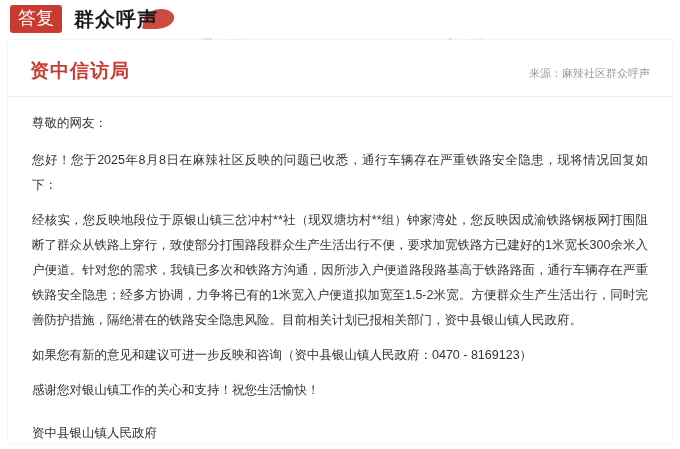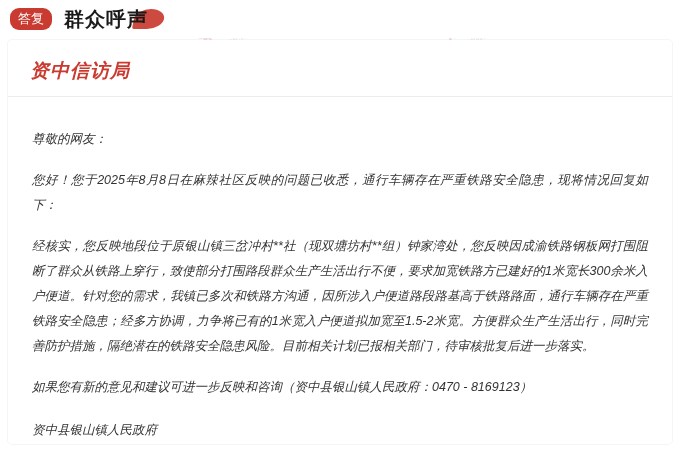--- a/index.html
+++ b/index.html
@@ -51,23 +51,23 @@
     height: 38px;
     background: #ffffff;
     display: flex;
     align-items: center;
     padding-left: 10px;
     z-index: 10;
   }
   .reply-badge {
     background: #c93b30;
     color: #ffffff;
-    font-size: 13px;
+    font-size: 18px;
     padding: 3px 8px;
-    border-radius: 9px;
+    border-radius: 3px;
     line-height: 1.2;
   }
   .brand-logo {
     margin-left: 12px;
     display: flex;
     align-items: center;
   }
   .brand-logo .brand-text {
     font-size: 20px;
     font-weight: bold;
@@ -89,21 +89,20 @@
 
   
   .card {
     position: relative;
     margin: 2px 8px 0 8px;
     background: #ffffff;
     border-radius: 4px;
     box-shadow: 0 0 0 1px rgba(0,0,0,0.04);
     height: 404px;
     z-index: 8;
-    font-style: italic;
   }
   .card-head {
     display: flex;
     align-items: baseline;
     justify-content: space-between;
     padding: 18px 22px 0 22px;
   }
   .org-title {
     color: #c93b30;
     font-size: 19px;
@@ -120,21 +119,21 @@
     margin: 12px 0 0 0;
   }
 
   .body {
     padding: 14px 24px 0 24px;
     color: #333333;
     font-size: 12.5px;
     line-height: 2.0;
   }
   .body p {
-    margin: 16px 0 10px 0;
+    margin: 0 0 10px 0;
     text-align: justify;
   }
   .salutation {
     margin-bottom: 12px !important;
   }
   .signoff {
     margin-top: 18px;
   }
   .signoff p {
     margin: 16px 0 6px 0;
@@ -147,28 +146,30 @@
   <span class="reply-badge">答复</span>
   <span class="brand-logo">
     <span class="brand-text">群众呼声</span>
     <span class="brand-swoosh"></span>
   </span>
 </div>
 
 <div class="card">
   <div class="card-head">
     <span class="org-title">资中信访局</span>
+    <span class="source">来源：麻辣社区群众呼声</span>
   </div>
   <div class="divider"></div>
 
   <div class="body">
     <p class="salutation">尊敬的网友：</p>
     <p>您好！您于2025年8月8日在麻辣社区反映的问题已收悉，通行车辆存在严重铁路安全隐患，现将情况回复如下：</p>
-    <p>经核实，您反映地段位于原银山镇三岔冲村**社（现双塘坊村**组）钟家湾处，您反映因成渝铁路钢板网打围阻断了群众从铁路上穿行，致使部分打围路段群众生产生活出行不便，要求加宽铁路方已建好的1米宽长300余米入户便道。针对您的需求，我镇已多次和铁路方沟通，因所涉入户便道路段路基高于铁路路面，通行车辆存在严重铁路安全隐患；经多方协调，力争将已有的1米宽入户便道拟加宽至1.5-2米宽。方便群众生产生活出行，同时完善防护措施，隔绝潜在的铁路安全隐患风险。目前相关计划已报相关部门，待审核批复后进一步落实。</p>
+    <p>经核实，您反映地段位于原银山镇三岔冲村**社（现双塘坊村**组）钟家湾处，您反映因成渝铁路钢板网打围阻断了群众从铁路上穿行，致使部分打围路段群众生产生活出行不便，要求加宽铁路方已建好的1米宽长300余米入户便道。针对您的需求，我镇已多次和铁路方沟通，因所涉入户便道路段路基高于铁路路面，通行车辆存在严重铁路安全隐患；经多方协调，力争将已有的1米宽入户便道拟加宽至1.5-2米宽。方便群众生产生活出行，同时完善防护措施，隔绝潜在的铁路安全隐患风险。目前相关计划已报相关部门，资中县银山镇人民政府。</p>
     <p>如果您有新的意见和建议可进一步反映和咨询（资中县银山镇人民政府：0470 - 8169123）</p>
+    <p>感谢您对银山镇工作的关心和支持！祝您生活愉快！</p>
 
     <div class="signoff">
       <p>资中县银山镇人民政府</p>
       <p>2025年8月19日</p>
     </div>
   </div>
 </div>
 
 <div class="watermark-layer">
   <div class="wm" style="left:195px; top:-2px;">

